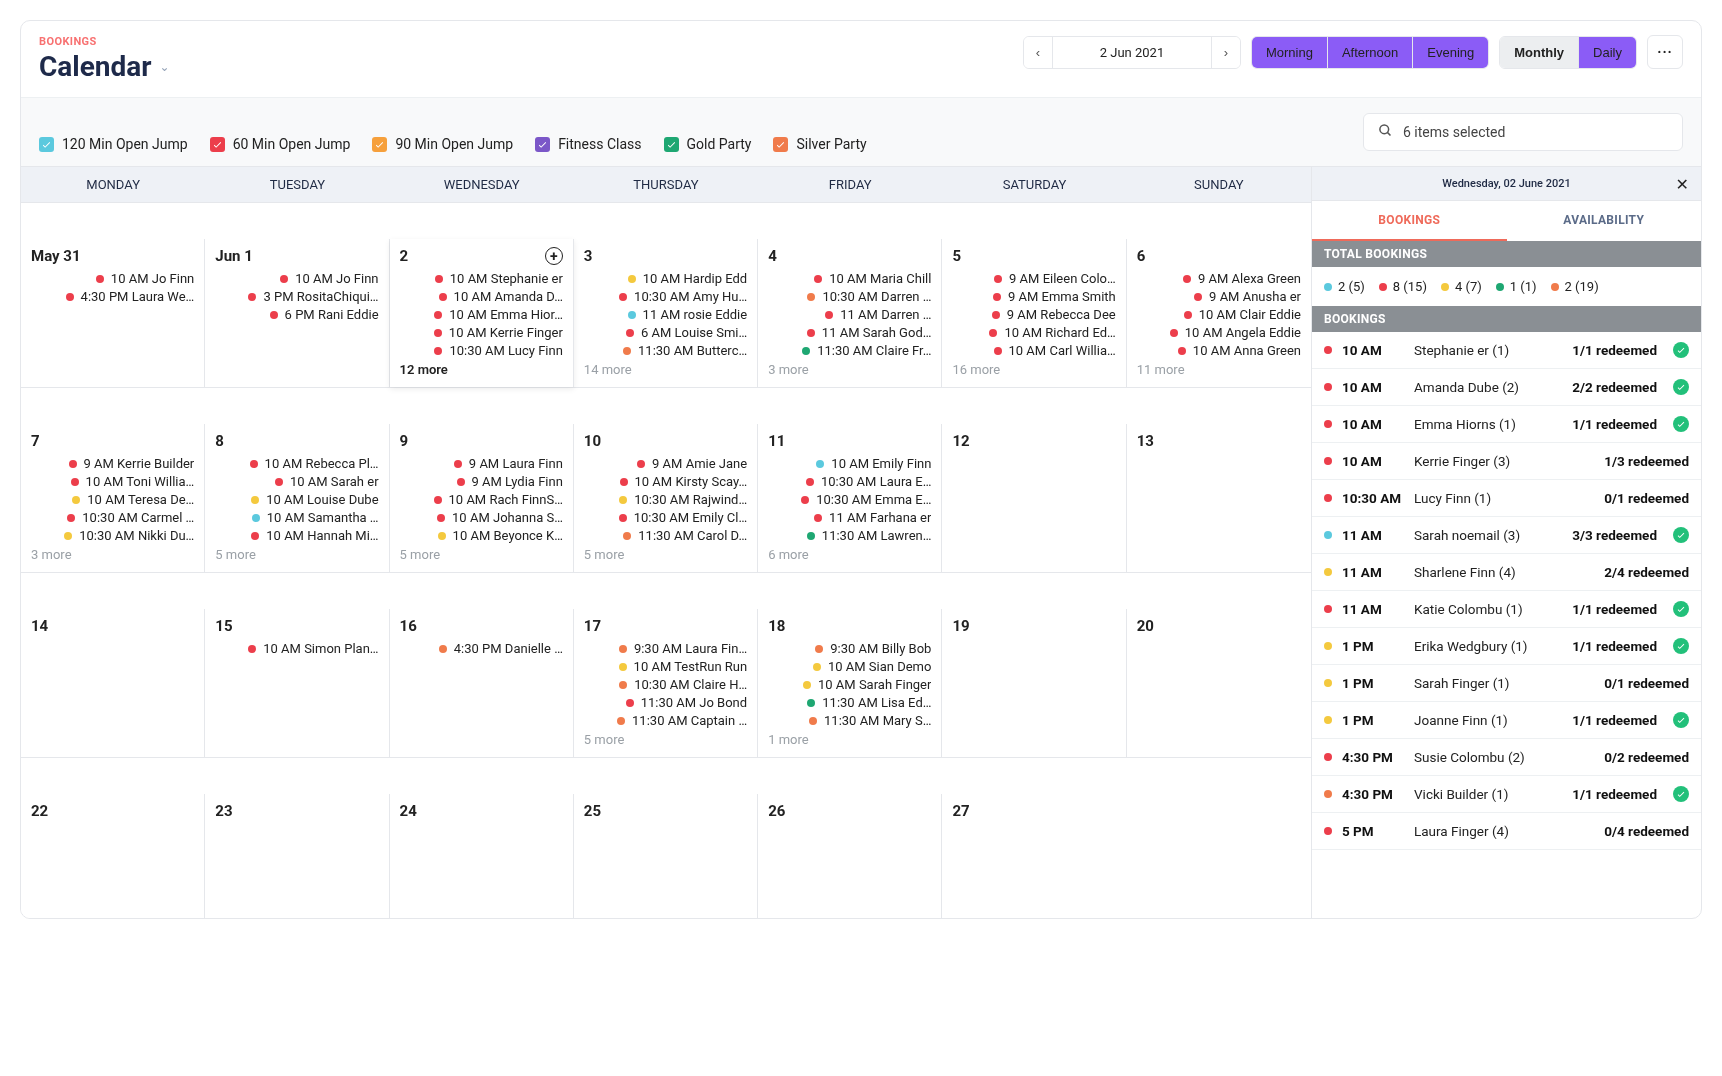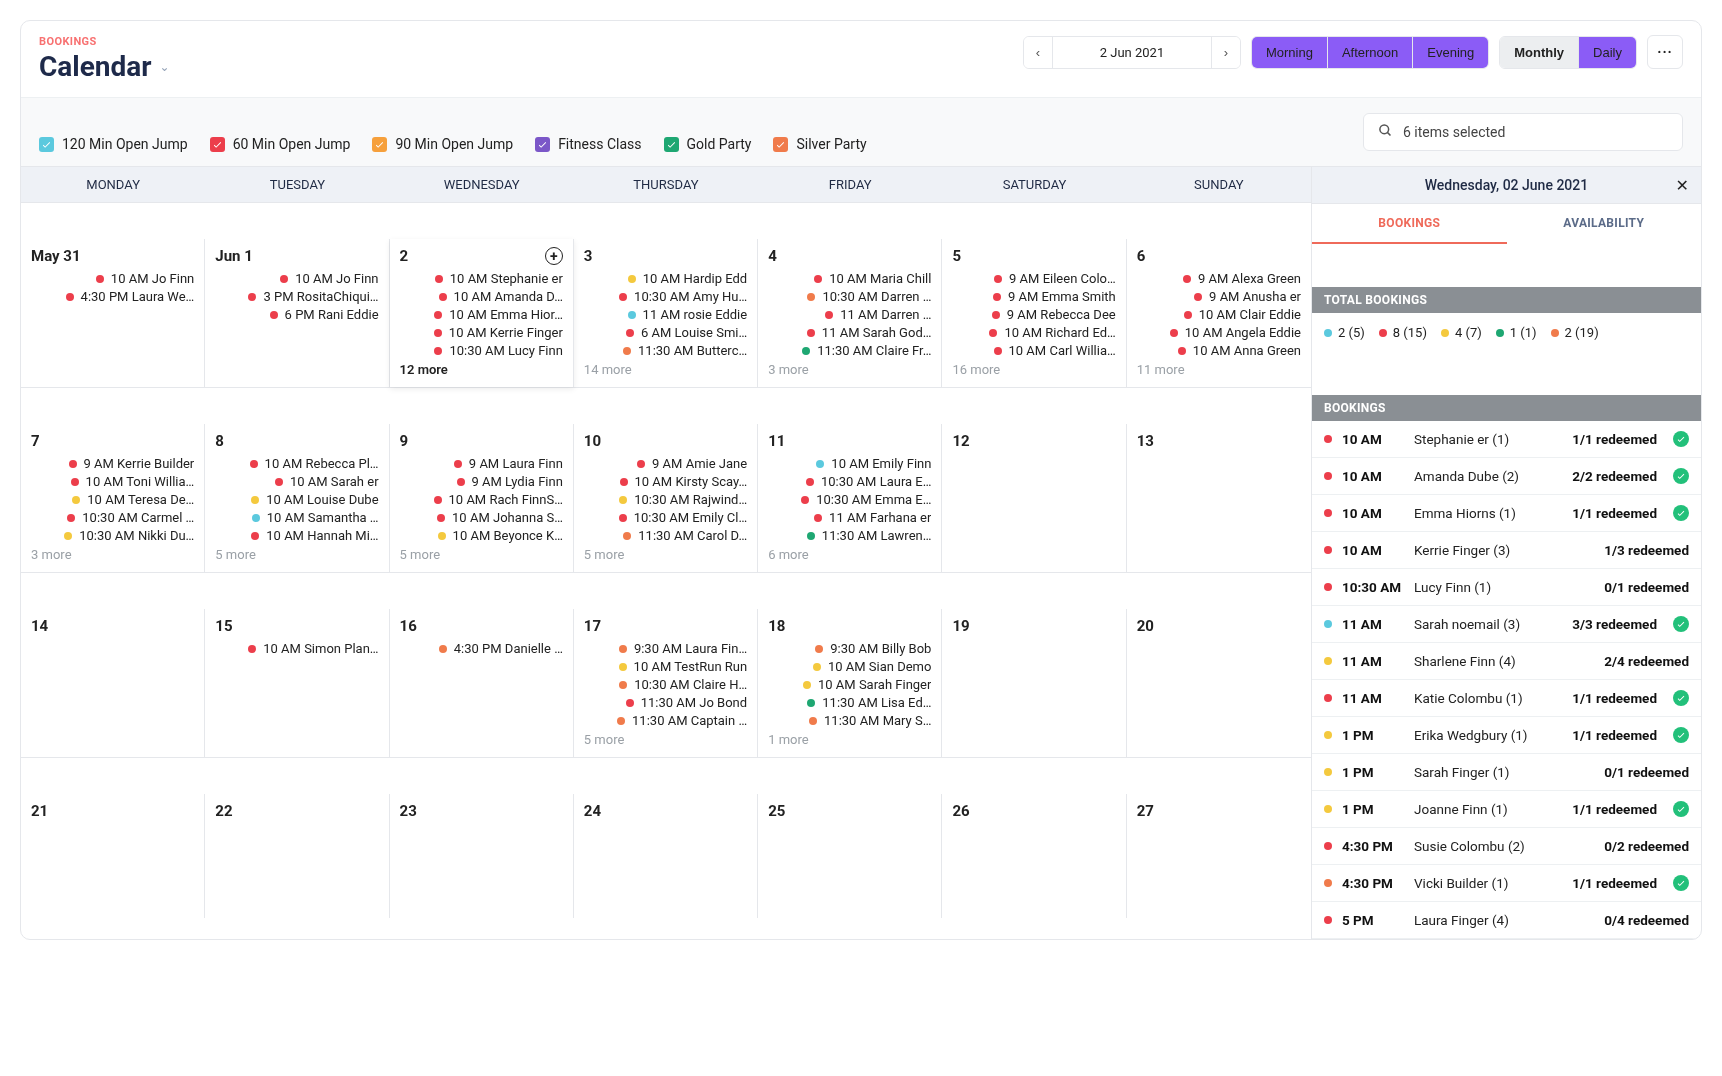--- a/index.html
+++ b/index.html
@@ -40,26 +40,26 @@
 .day-num{font-size:15px;font-weight:700;color:#222;margin-bottom:6px;display:flex;align-items:center;justify-content:space-between;}
 .add-btn{width:18px;height:18px;border:1.5px solid #222;border-radius:50%;display:inline-flex;align-items:center;justify-content:center;font-size:14px;line-height:1;cursor:pointer;}
 .events{display:flex;flex-direction:column;gap:3px;align-items:flex-end;}
 .ev{display:flex;align-items:center;gap:7px;font-size:13px;color:#222;white-space:nowrap;overflow:hidden;text-overflow:ellipsis;}
 .dot{width:8px;height:8px;border-radius:50%;flex:0 0 8px;}
 .more{font-size:13px;color:#9aa0a6;margin-top:4px;}
 .more.strong{color:#222;font-weight:600;}
 
 .side{width:390px;flex:0 0 390px;border-left:1px solid #e5e7eb;display:flex;flex-direction:column;}
 .side-head-wrap{background:#eef1f6;border-top:1px solid #e5e7eb;border-bottom:1px solid #e5e7eb;display:flex;align-items:center;justify-content:center;position:relative;padding:10px 8px;}
-.side-head{font-size:14px;color:#1f2a44;font-weight:500;}
+.side-head{font-size:11px;color:#1f2a44;font-weight:500;}
 .close-x{position:absolute;right:12px;top:50%;transform:translateY(-50%);font-size:16px;color:#222;cursor:pointer;}
 .tabs{display:flex;}
 .tab{flex:1;text-align:center;padding:12px 6px;font-size:12px;font-weight:700;letter-spacing:.3px;color:#5b6b88;cursor:pointer;}
 .tab.active{color:#ef6a5a;border-bottom:2px solid #ef6a5a;}
-.graybar{background:#8a8f94;color:#fff;font-size:12px;font-weight:700;letter-spacing:.3px;padding:6px 12px;margin-top:43px;}
+.graybar{background:#8a8f94;color:#fff;font-size:12px;font-weight:700;letter-spacing:.3px;padding:6px 12px;}
 .totals{display:flex;gap:14px;padding:12px 12px;font-size:13px;align-items:center;}
 .totals .ti{display:flex;align-items:center;gap:6px;}
 .booking-row{display:flex;align-items:center;gap:10px;padding:10px 12px;border-bottom:1px solid #edf0f2;font-size:13.5px;}
 .booking-row .time{width:62px;font-weight:700;color:#111;}
 .booking-row .name{flex:1;color:#222;white-space:nowrap;overflow:hidden;text-overflow:ellipsis;}
 .booking-row .status{font-weight:700;color:#111;white-space:nowrap;}
 .checkcircle{width:16px;height:16px;border-radius:50%;background:#22c07a;display:inline-flex;align-items:center;justify-content:center;margin-left:6px;flex:0 0 16px;}
 .checkcircle svg{width:10px;height:10px;fill:#fff;}
 
 .c-cyan{background:#5bc9de;}
@@ -601,26 +601,20 @@
             <div class="day-cell">
               <div class="day-num">
                 <span>20</span>
               </div>
               <div class="events"></div>
             </div>
           </div>
           <div class="week">
             <div class="day-cell">
               <div class="day-num">
-                <span>21</span>
-              </div>
-              <div class="events"></div>
-            </div>
-            <div class="day-cell">
-              <div class="day-num">
                 <span>22</span>
               </div>
               <div class="events"></div>
             </div>
             <div class="day-cell">
               <div class="day-num">
                 <span>23</span>
               </div>
               <div class="events"></div>
             </div>

